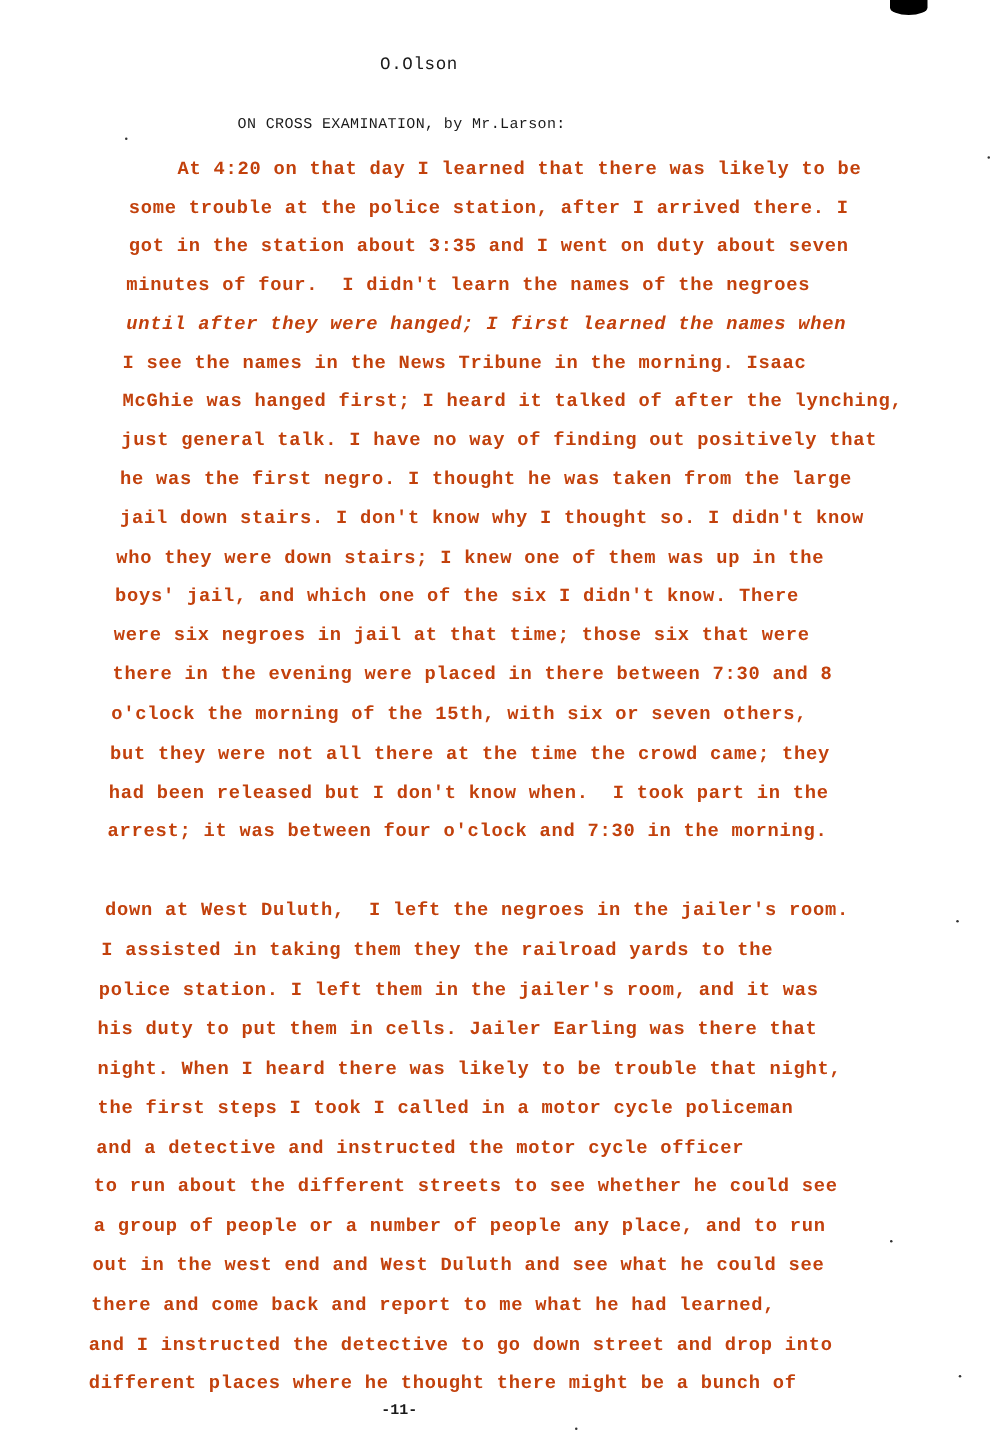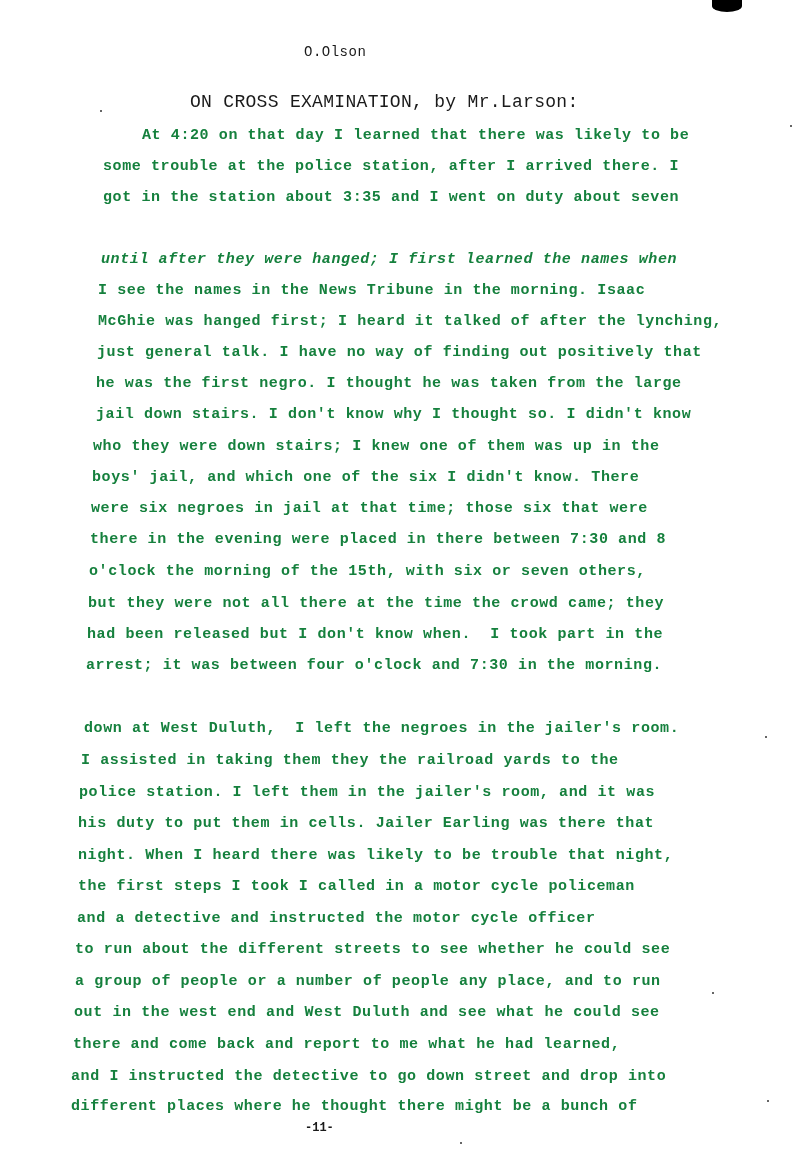--- a/index.html
+++ b/index.html
@@ -33,30 +33,30 @@
       position: absolute;
       left: 304px;
       top: 44px;
       font-size: 14px;
       letter-spacing: 0.5px;
     }
     .section-heading {
       position: absolute;
       left: 190px;
       top: 92px;
-      font-size: 18px;
+      font-size: 12px;
       letter-spacing: 0.3px;
     }
     .line {
       position: absolute;
       font-size: 15px;
       white-space: pre;
       letter-spacing: 0.6px;
       font-weight: bold;
-      color: #15803d;
+      color: #c2410c;
     }
     .page-number {
       position: absolute;
       left: 305px;
       top: 1121px;
       font-size: 12px;
       font-weight: bold;
     }
     .speck {
       position: absolute;
@@ -71,20 +71,21 @@
 
 <div class="page">
   <div class="ink-blot"></div>
 
   <div class="header-name">O.Olson</div>
   <div class="section-heading">ON CROSS EXAMINATION, by Mr.Larson:</div>
 
   <div class="line" style="left:142px; top:127px;">At 4:20 on that day I learned that there was likely to be</div>
   <div class="line" style="left:103px; top:158px;">some trouble at the police station, after I arrived there. I</div>
   <div class="line" style="left:103px; top:189px;">got in the station about 3:35 and I went on duty about seven</div>
+  <div class="line" style="left:101px; top:220px;">minutes of four.  I didn't learn the names of the negroes</div>
   <div class="line" style="left:101px; top:251px;font-style:italic;">until after they were hanged; I first learned the names when</div>
   <div class="line" style="left:98px; top:282px;">I see the names in the News Tribune in the morning. Isaac</div>
   <div class="line" style="left:98px; top:313px;">McGhie was hanged first; I heard it talked of after the lynching,</div>
   <div class="line" style="left:97px; top:344px;">just general talk. I have no way of finding out positively that</div>
   <div class="line" style="left:96px; top:375px;">he was the first negro. I thought he was taken from the large</div>
   <div class="line" style="left:96px; top:406px;">jail down stairs. I don't know why I thought so. I didn't know</div>
   <div class="line" style="left:93px; top:438px;">who they were down stairs; I knew one of them was up in the</div>
   <div class="line" style="left:92px; top:469px;">boys' jail, and which one of the six I didn't know. There</div>
   <div class="line" style="left:91px; top:500px;">were six negroes in jail at that time; those six that were</div>
   <div class="line" style="left:90px; top:531px;">there in the evening were placed in there between 7:30 and 8</div>

